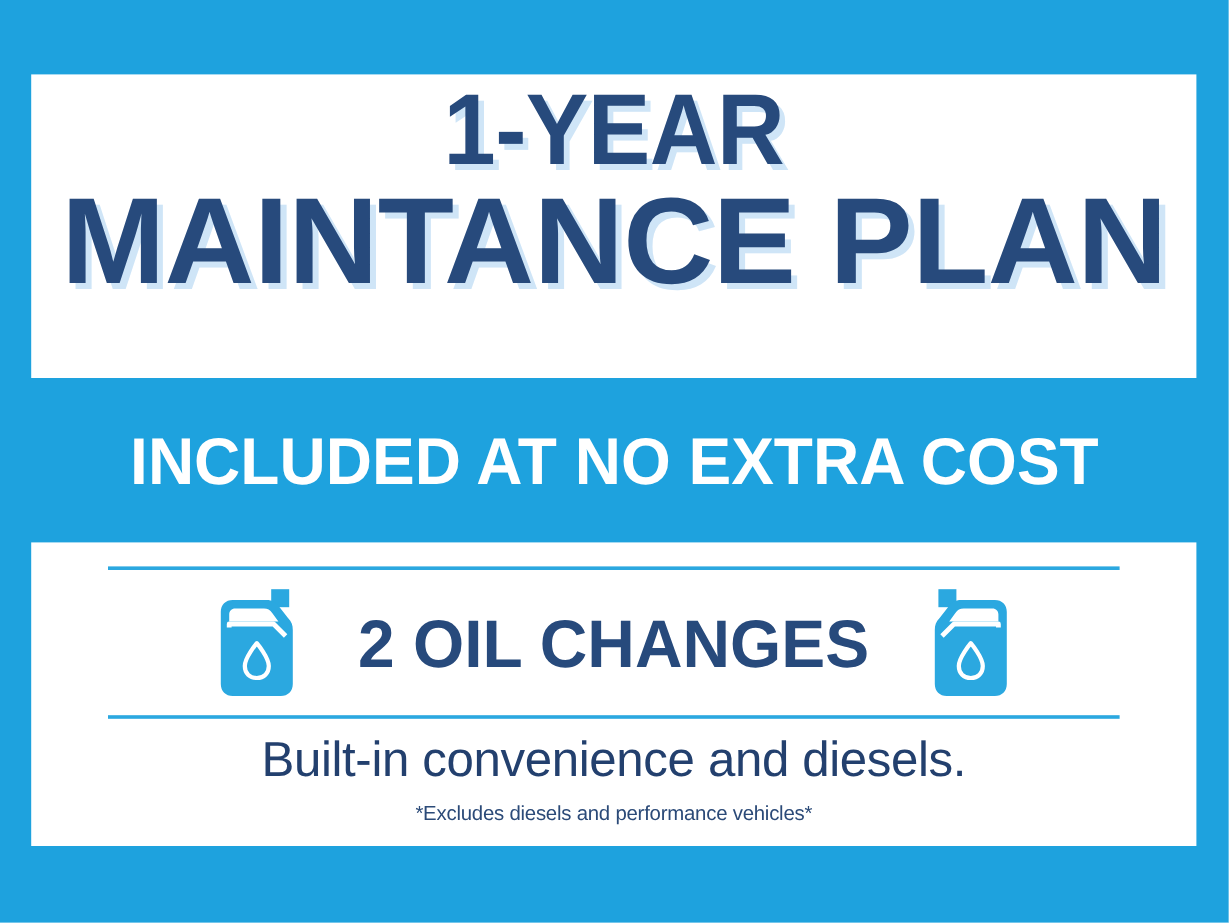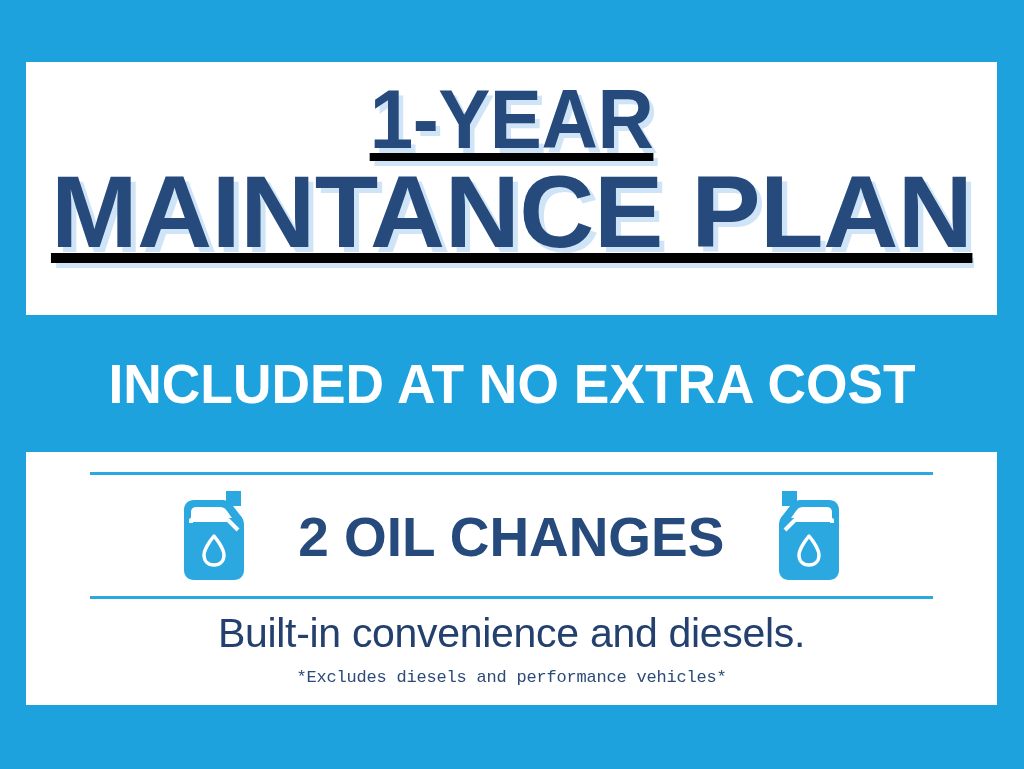--- a/index.html
+++ b/index.html
@@ -23,23 +23,22 @@
     position: absolute;
     left: 26px;
     top: 62px;
     width: 971px;
     height: 253px;
     background: #ffffff;
     display: flex;
     flex-direction: column;
     align-items: center;
     justify-content: flex-start;
-    padding-top: 18px;
+    padding-top: 7px;
     box-sizing: border-box;
-    text-decoration: underline;
   }
 
   .headline {
     color: #274a7c;
     font-family: "Liberation Sans Narrow", "Liberation Sans", sans-serif;
     font-weight: 700;
     letter-spacing: -0.5px;
     line-height: 0.94;
     text-align: center;
     white-space: nowrap;
@@ -144,21 +143,21 @@
     white-space: nowrap;
   }
 
   .fineprint {
     position: absolute;
     left: 0;
     top: 216px;
     width: 971px;
     text-align: center;
     color: #2b4a78;
-    font-family: Liberation Mono, monospace;
+    font-family: Liberation Sans, sans-serif;
     font-weight: 400;
     font-size: 17px;
     letter-spacing: -0.2px;
     white-space: nowrap;
   }
 </style>
 </head>
 <body>
 
 <div id="poster">

